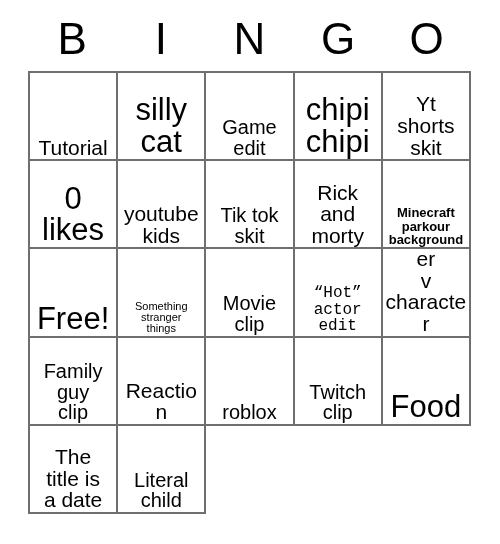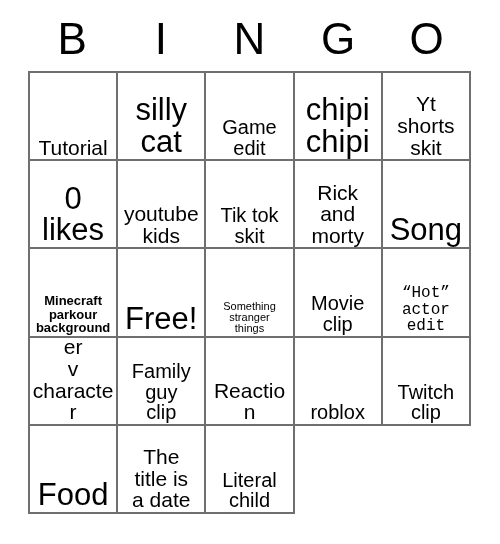--- a/index.html
+++ b/index.html
@@ -138,23 +138,20 @@
     <div class="cell fs-xl">
         <span class="cell-text">Tik tok
 skit</span>
       </div>
     <div class="cell fs-md">
         <span class="cell-text">Rick
 and
 morty</span>
       </div>
 
-    <div class="cell fs-xxl">
-        <span class="cell-text">Song</span>
-      </div>
     <div class="cell fs-xs">
         <span class="cell-text">Minecraft
 parkour
 background</span>
       </div>
     <div class="cell fs-xxl">
         <span class="cell-text">Free!</span>
       </div>
     <div class="cell fs-sm">
         <span class="cell-text">Something

